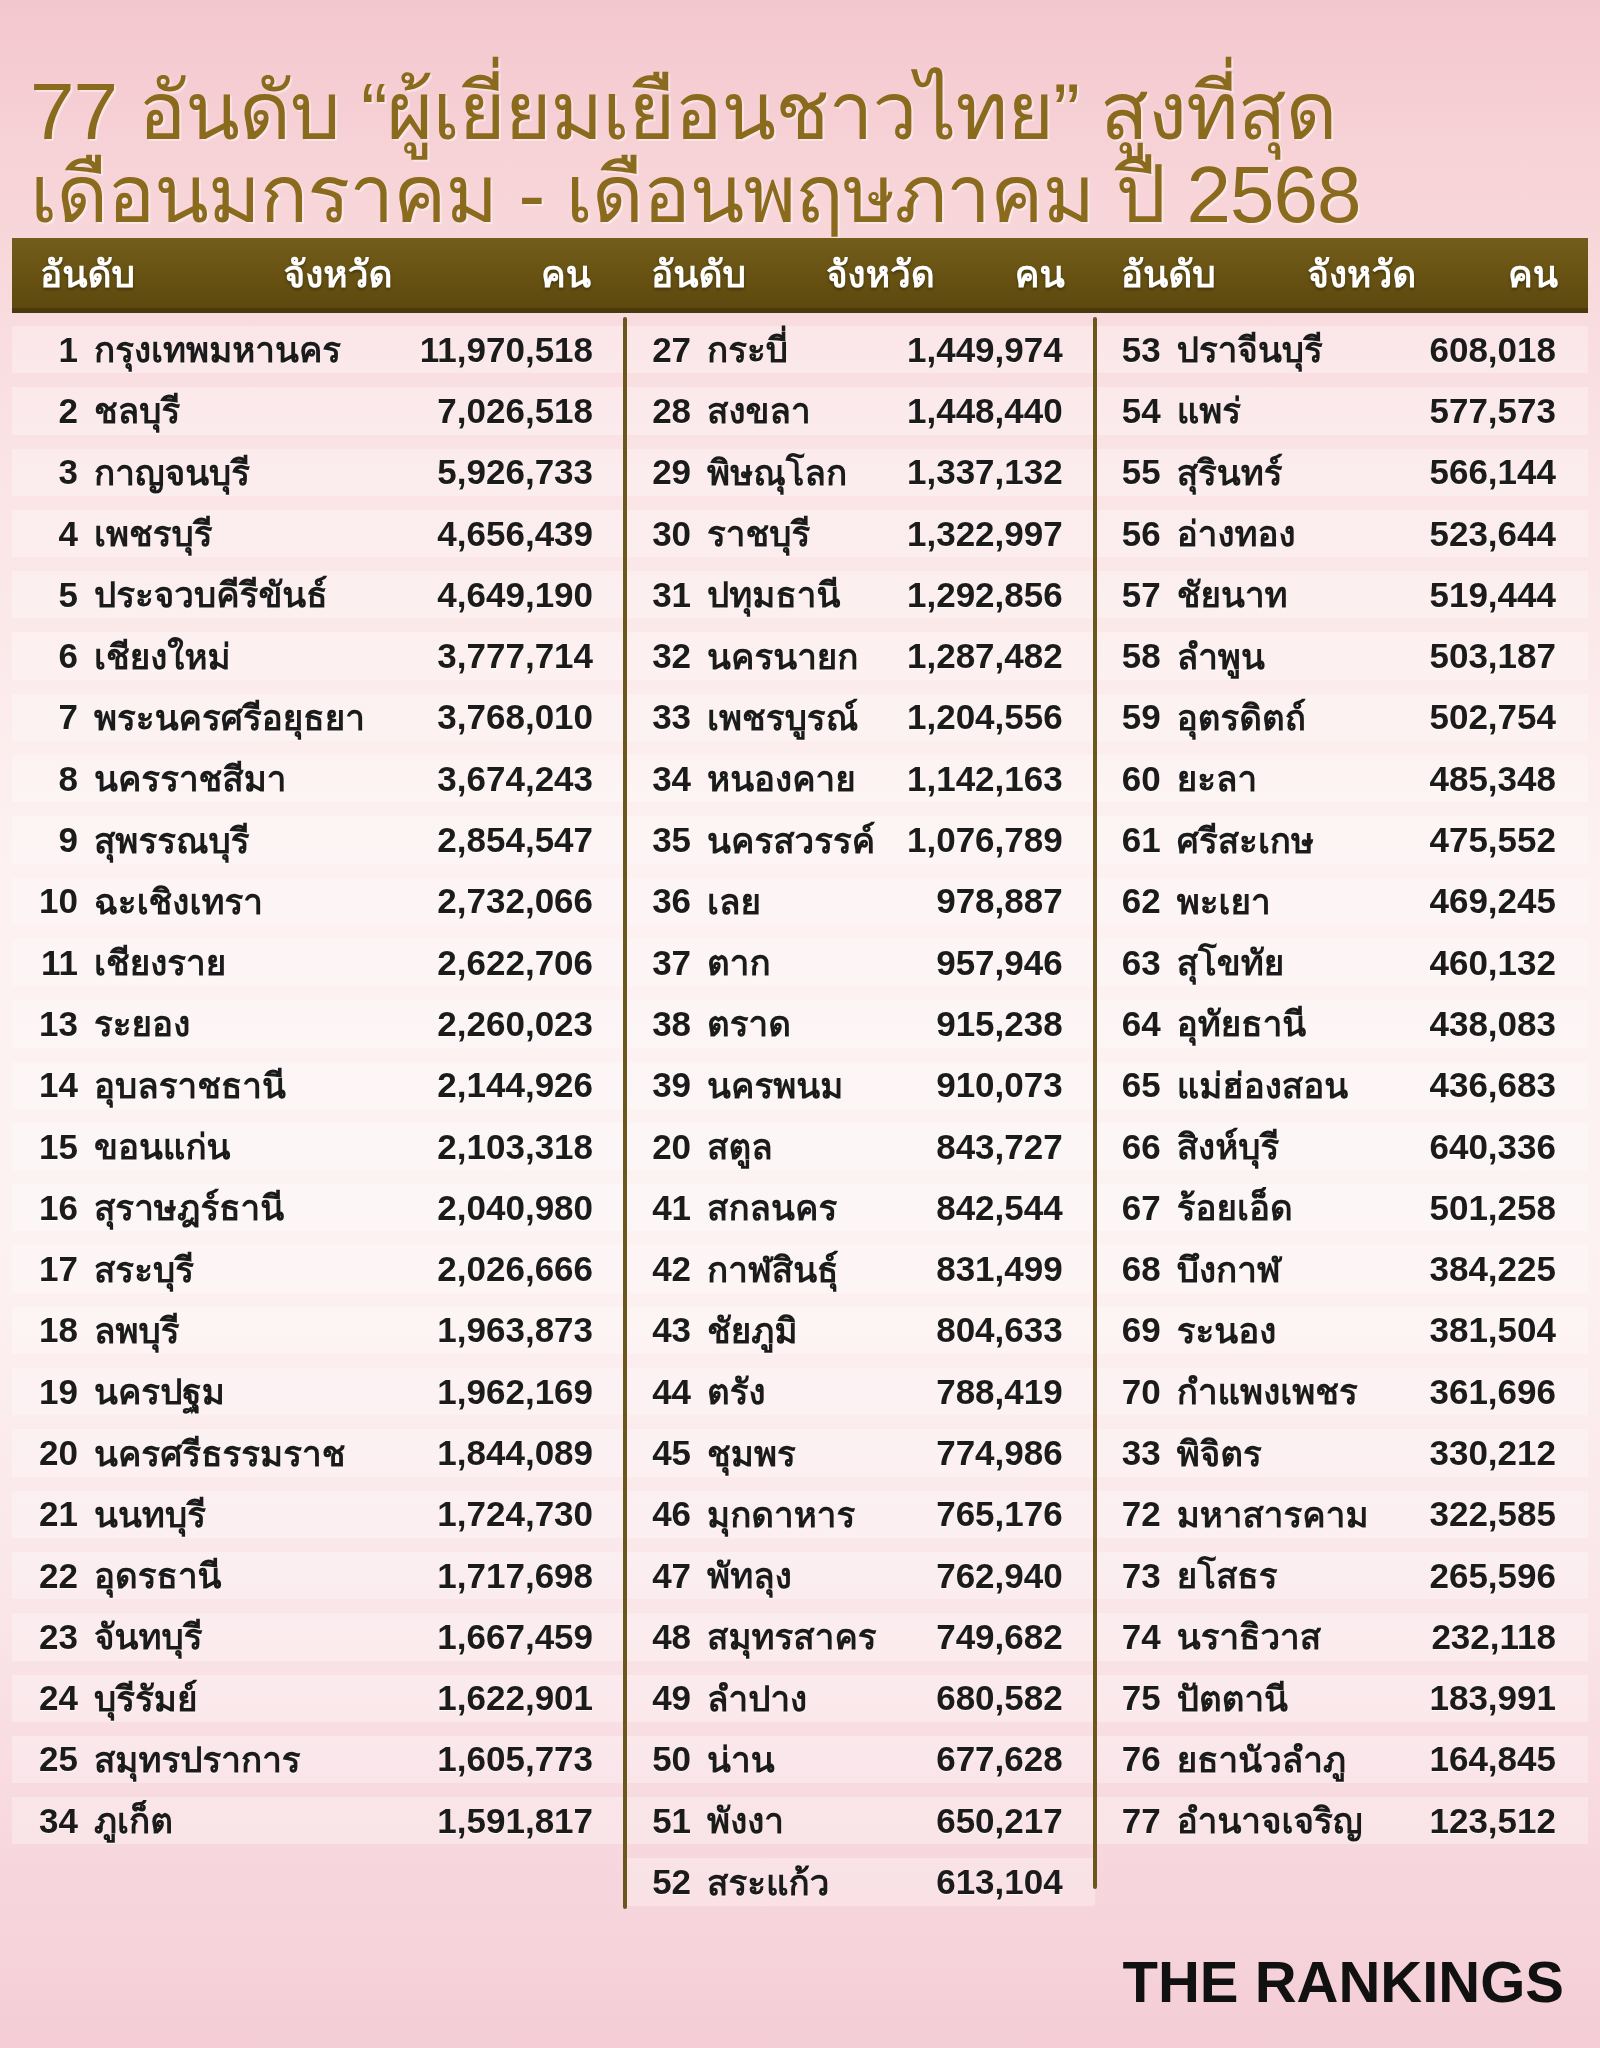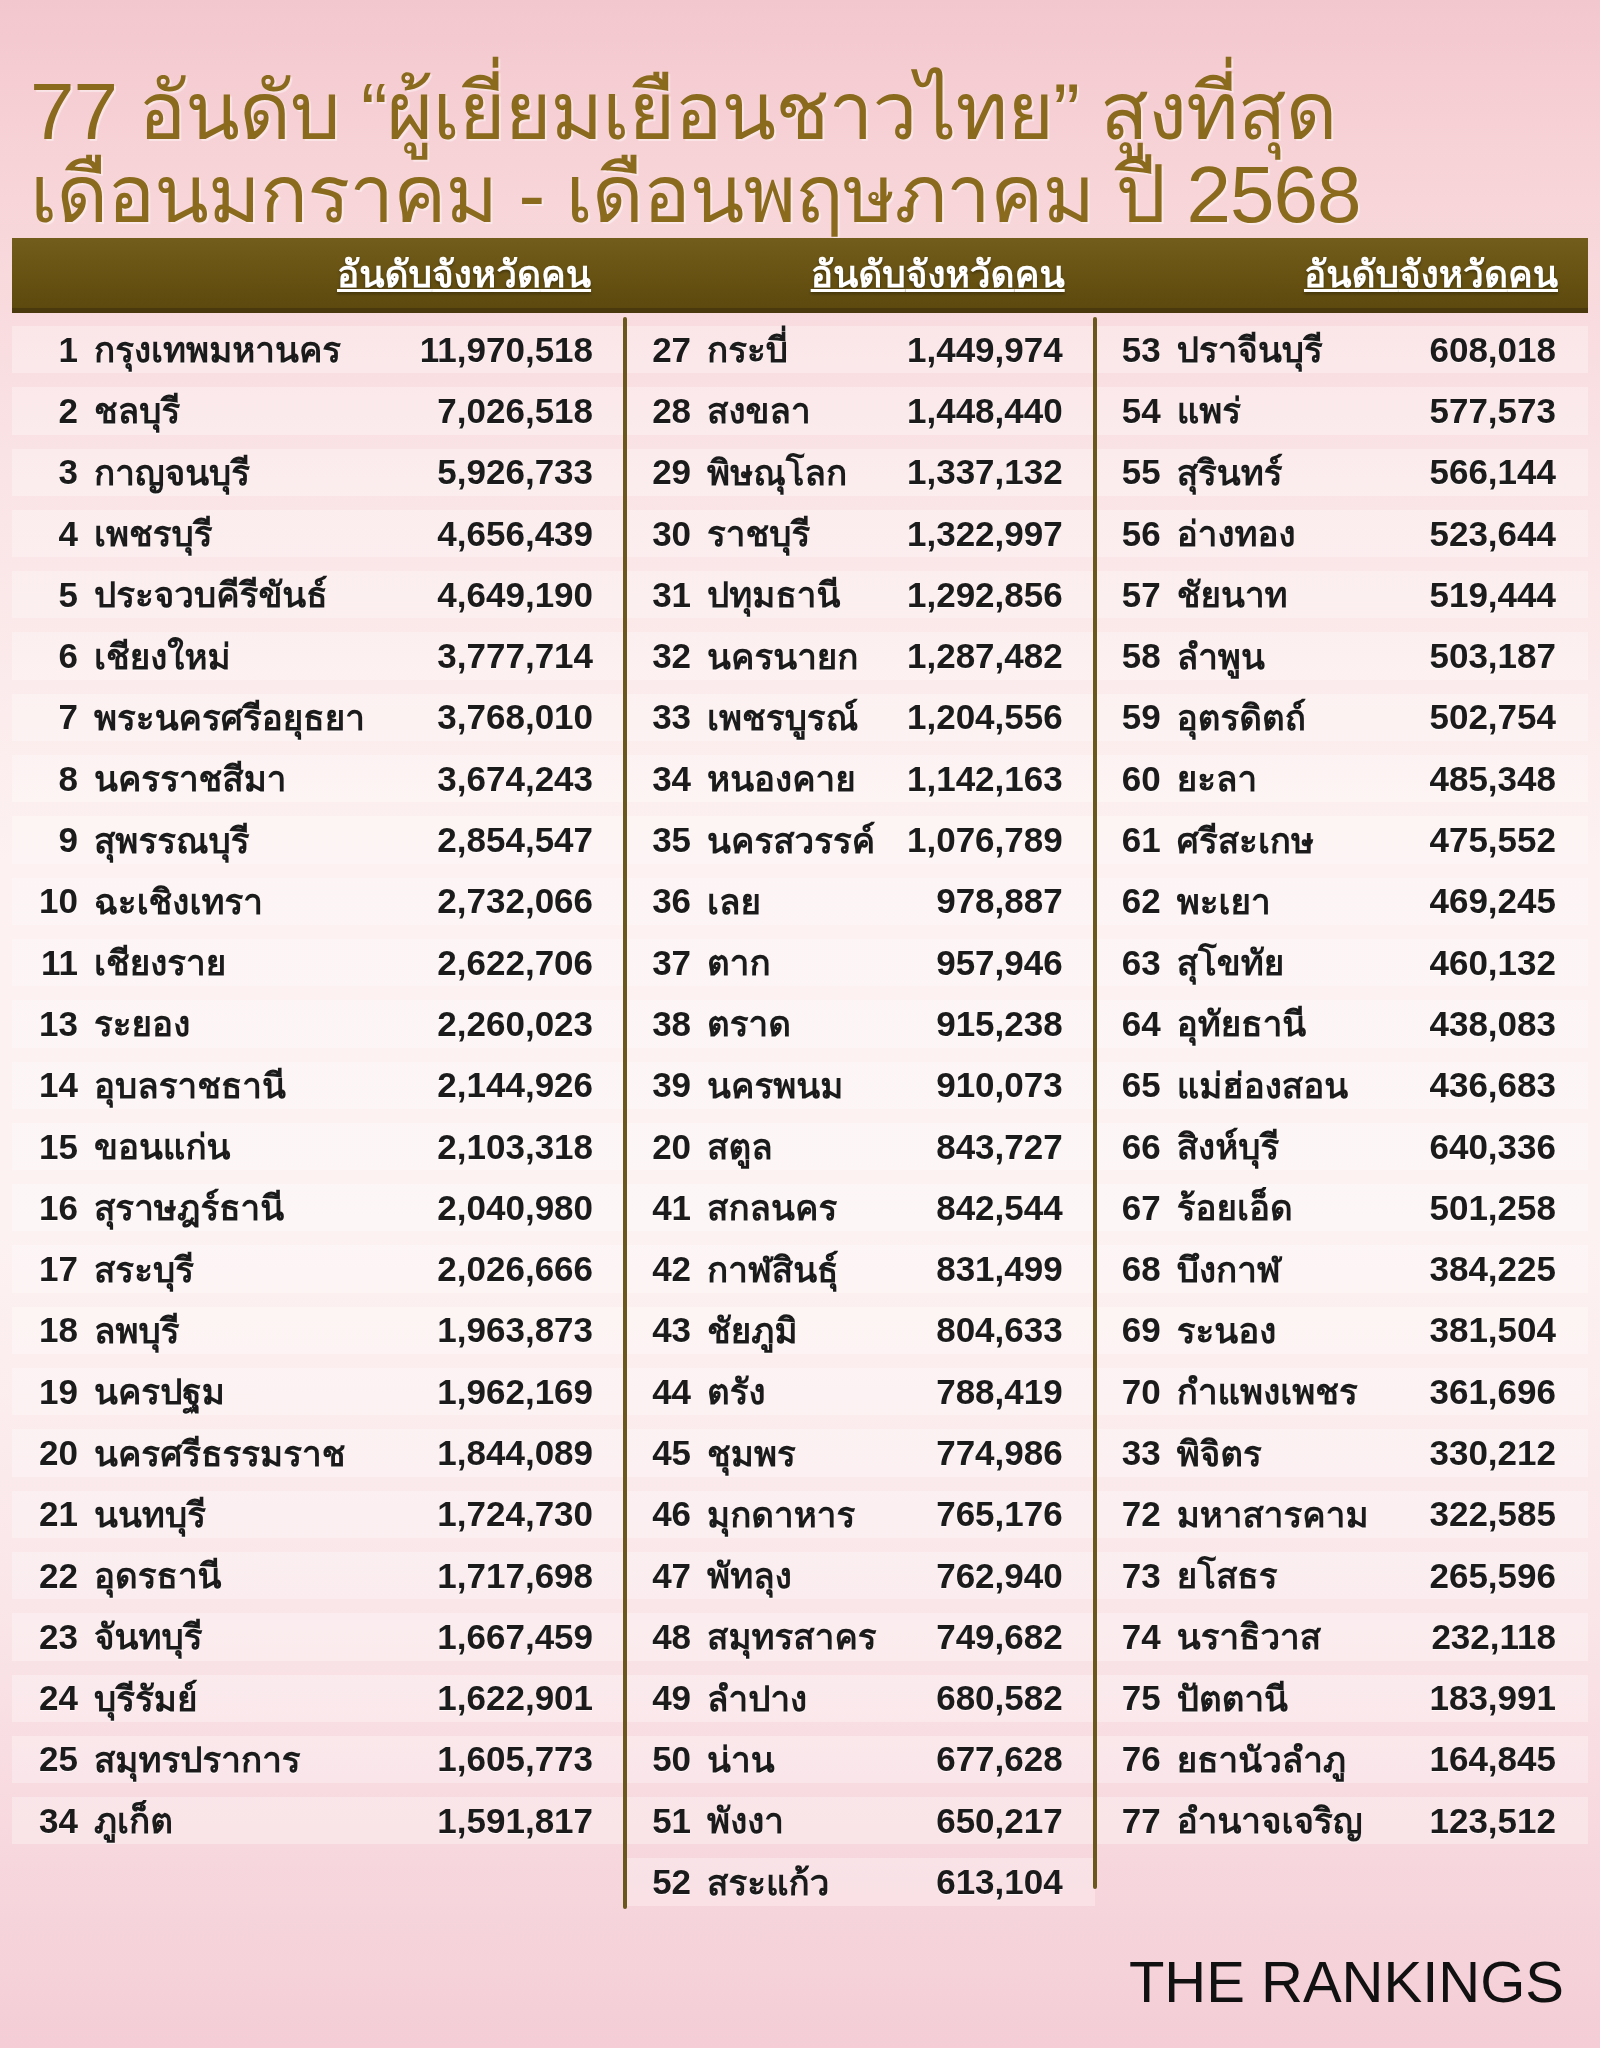--- a/index.html
+++ b/index.html
@@ -14,21 +14,21 @@
     text-shadow:2px 2px 1px rgba(255,255,255,0.45);
   }
   .table-wrap{position:absolute;left:12px;top:238px;width:1576px;}
   .header-bar{
     display:flex;height:75px;box-sizing:border-box;align-items:center;
     background:linear-gradient(180deg,#735d1c 0%,#665112 60%,#5d490e 100%);
     border-bottom:5px solid #4a390c;
     color:#ffffff;font-weight:700;font-size:37px;
     text-shadow:0 2px 3px rgba(0,0,0,0.35);
   }
-  .hgroup{display:flex;justify-content:flex-end;align-items:center;box-sizing:border-box;text-decoration:underline;}
+  .hgroup{display:flex;justify-content:space-between;align-items:center;box-sizing:border-box;}
   .hgroup.g1{width:38.9%;padding:0 34px 0 28px;}
   .hgroup.g2{width:29.8%;padding:0 30px 0 26px;}
   .hgroup.g3{width:31.3%;padding:0 30px 0 26px;}
   .columns{position:relative;display:flex;padding-top:6px;}
   .colgroup{box-sizing:border-box;}
   .colgroup.g1{width:38.9%;}
   .colgroup.g2{width:29.8%;}
   .colgroup.g3{width:31.3%;}
   .divider{position:absolute;width:4px;background:#6a571c;border-radius:2px;top:4px;}
   .divider.d1{left:calc(38.9% - 2px);height:1592px;}
@@ -37,21 +37,21 @@
     display:flex;align-items:center;height:61.3px;box-sizing:border-box;
     padding:7px 0;background:rgba(255,255,255,0.30);background-clip:content-box;
     font-weight:700;font-size:35px;
     text-shadow:0 1px 0 rgba(255,255,255,0.7);
   }
   .row .rank{flex:0 0 66px;text-align:right;white-space:nowrap;}
   .row .prov{flex:1 1 auto;margin-left:16px;min-width:0;white-space:nowrap;overflow:hidden;}
   .row .cnt{text-align:right;padding-right:32px;white-space:nowrap;font-variant-numeric:tabular-nums;}
   .footer-brand{
     position:absolute;top:1948px;right:36px;
-    font-size:58px;font-weight:400;color:#111111;letter-spacing:0;
+    font-size:58px;font-weight:700;color:#111111;letter-spacing:0;
   }
 </style>
 </head>
 <body>
 
 <div>
 
   <h1 class="title">
     <span>77 อันดับ “ผู้เยี่ยมเยือนชาวไทย” สูงที่สุด</span><br>
     <span>เดือนมกราคม - เดือนพฤษภาคม ปี 2568</span>

